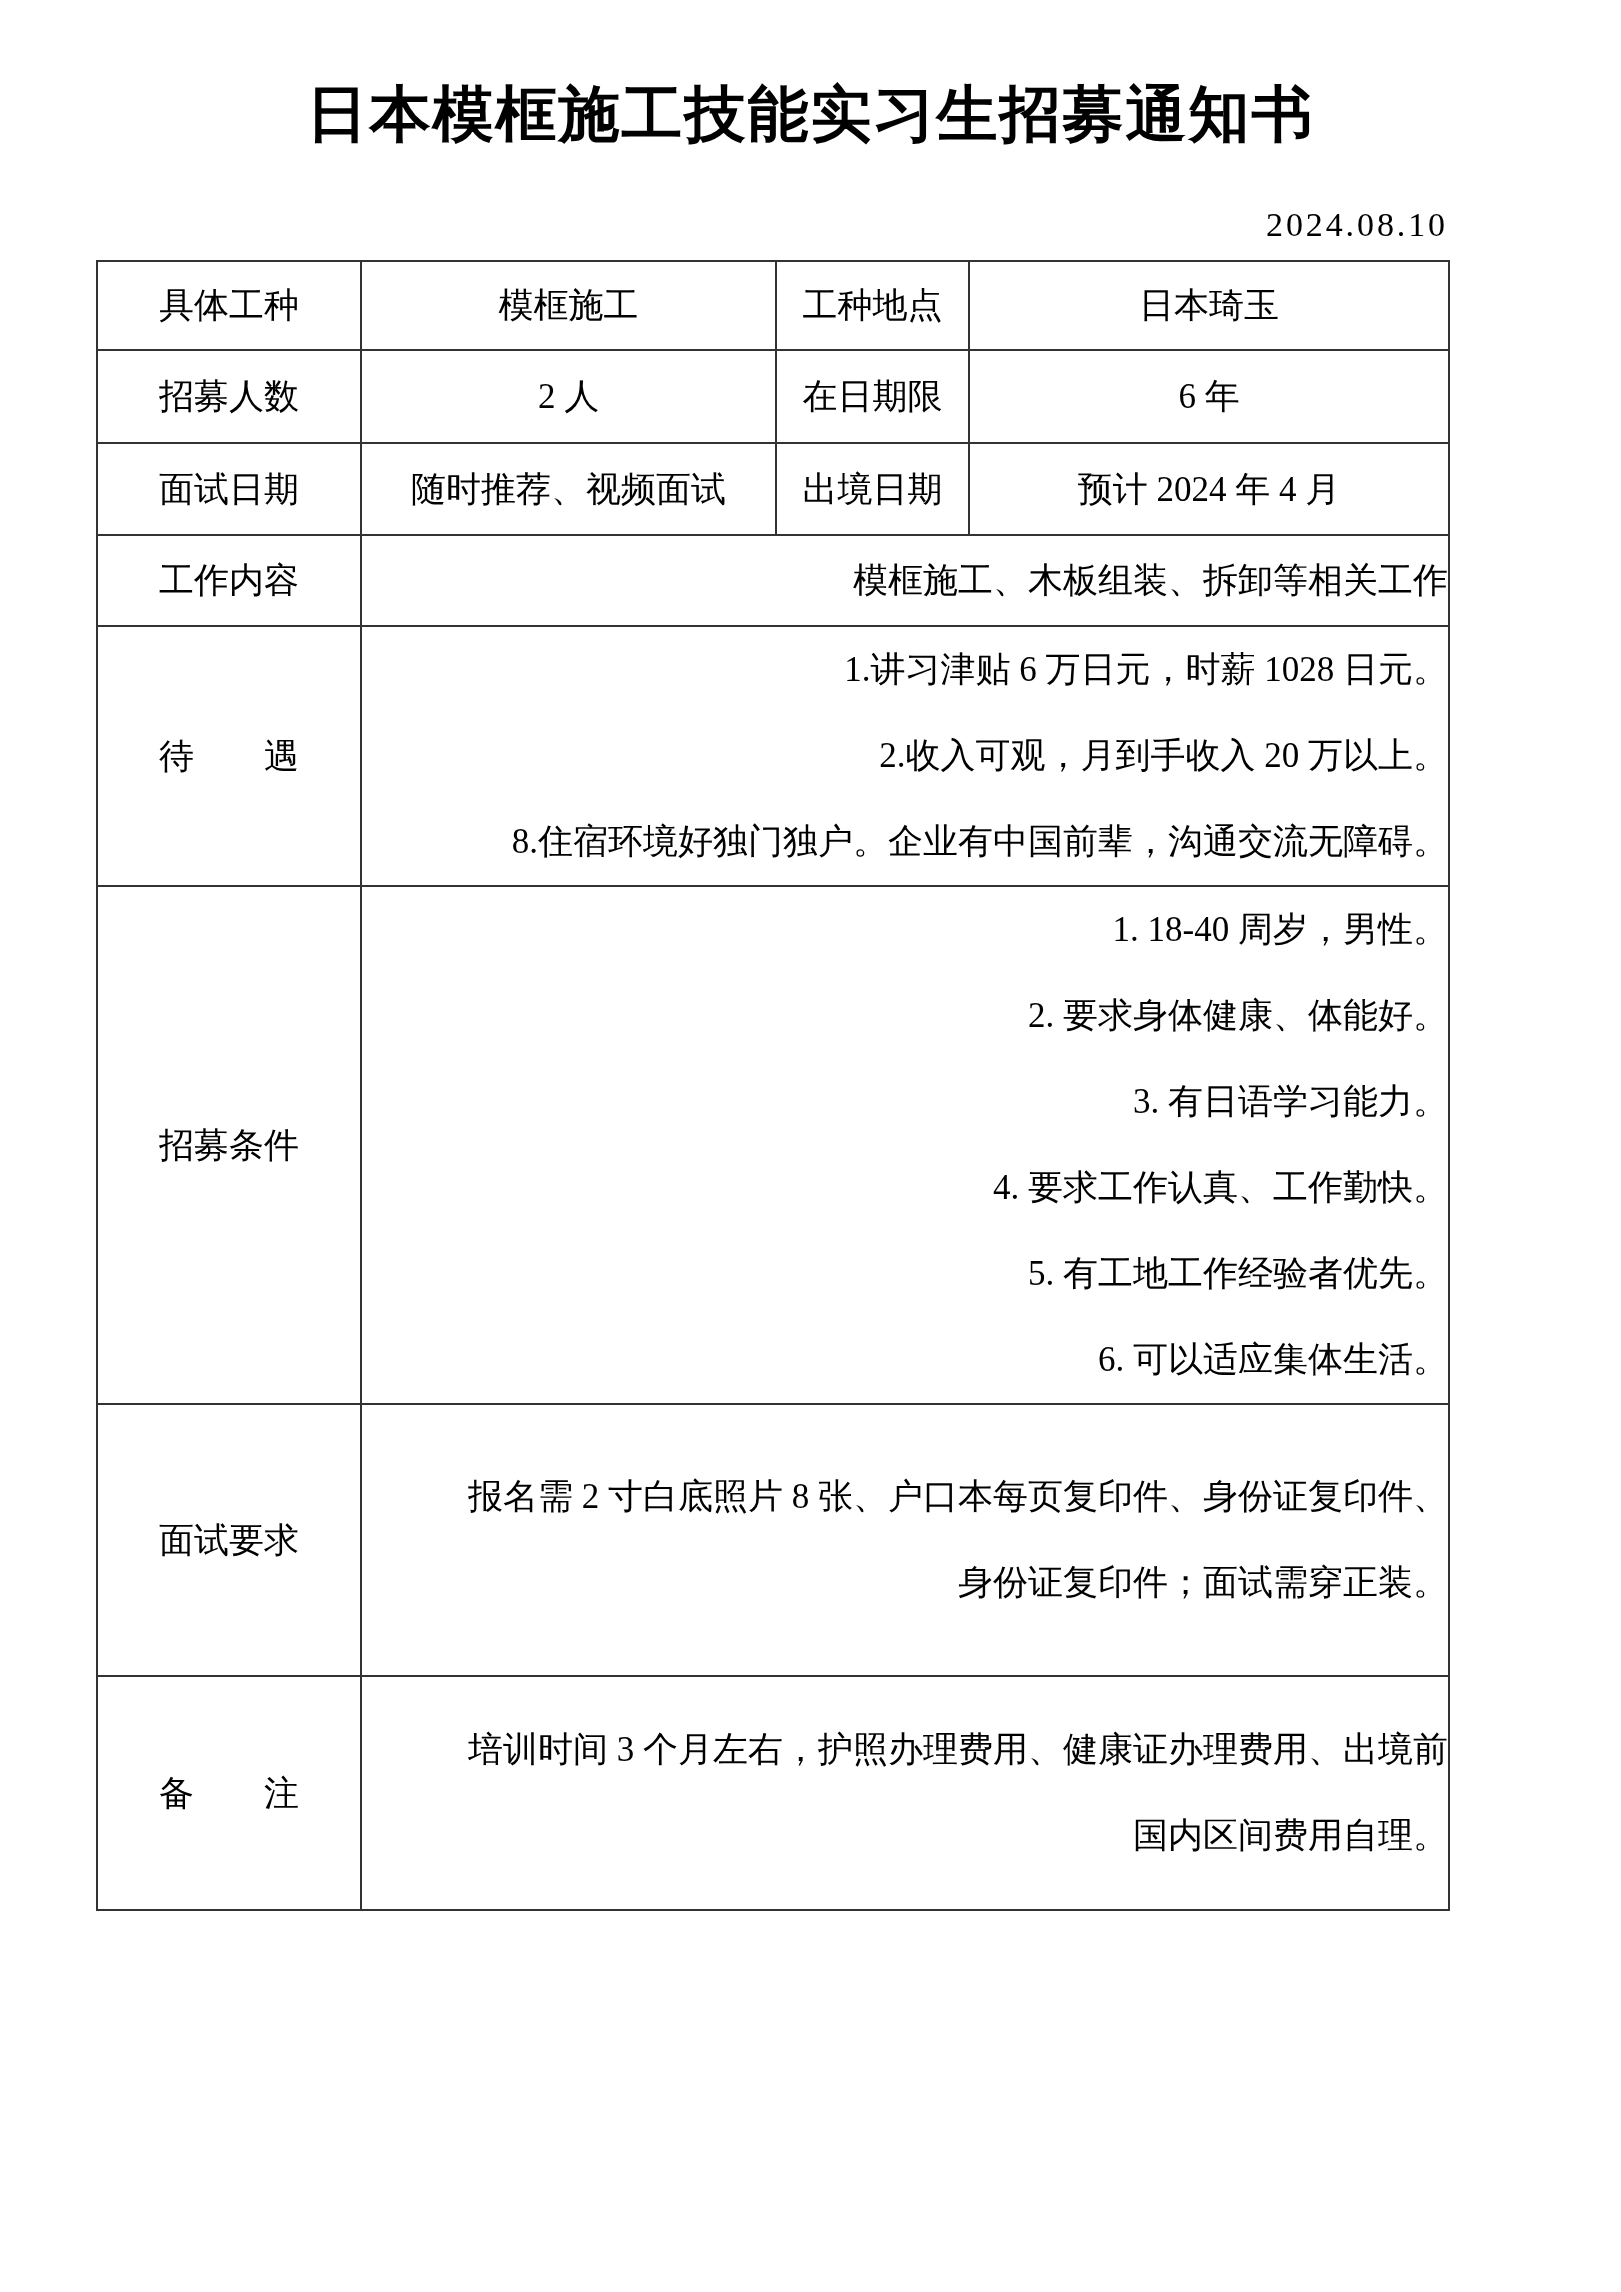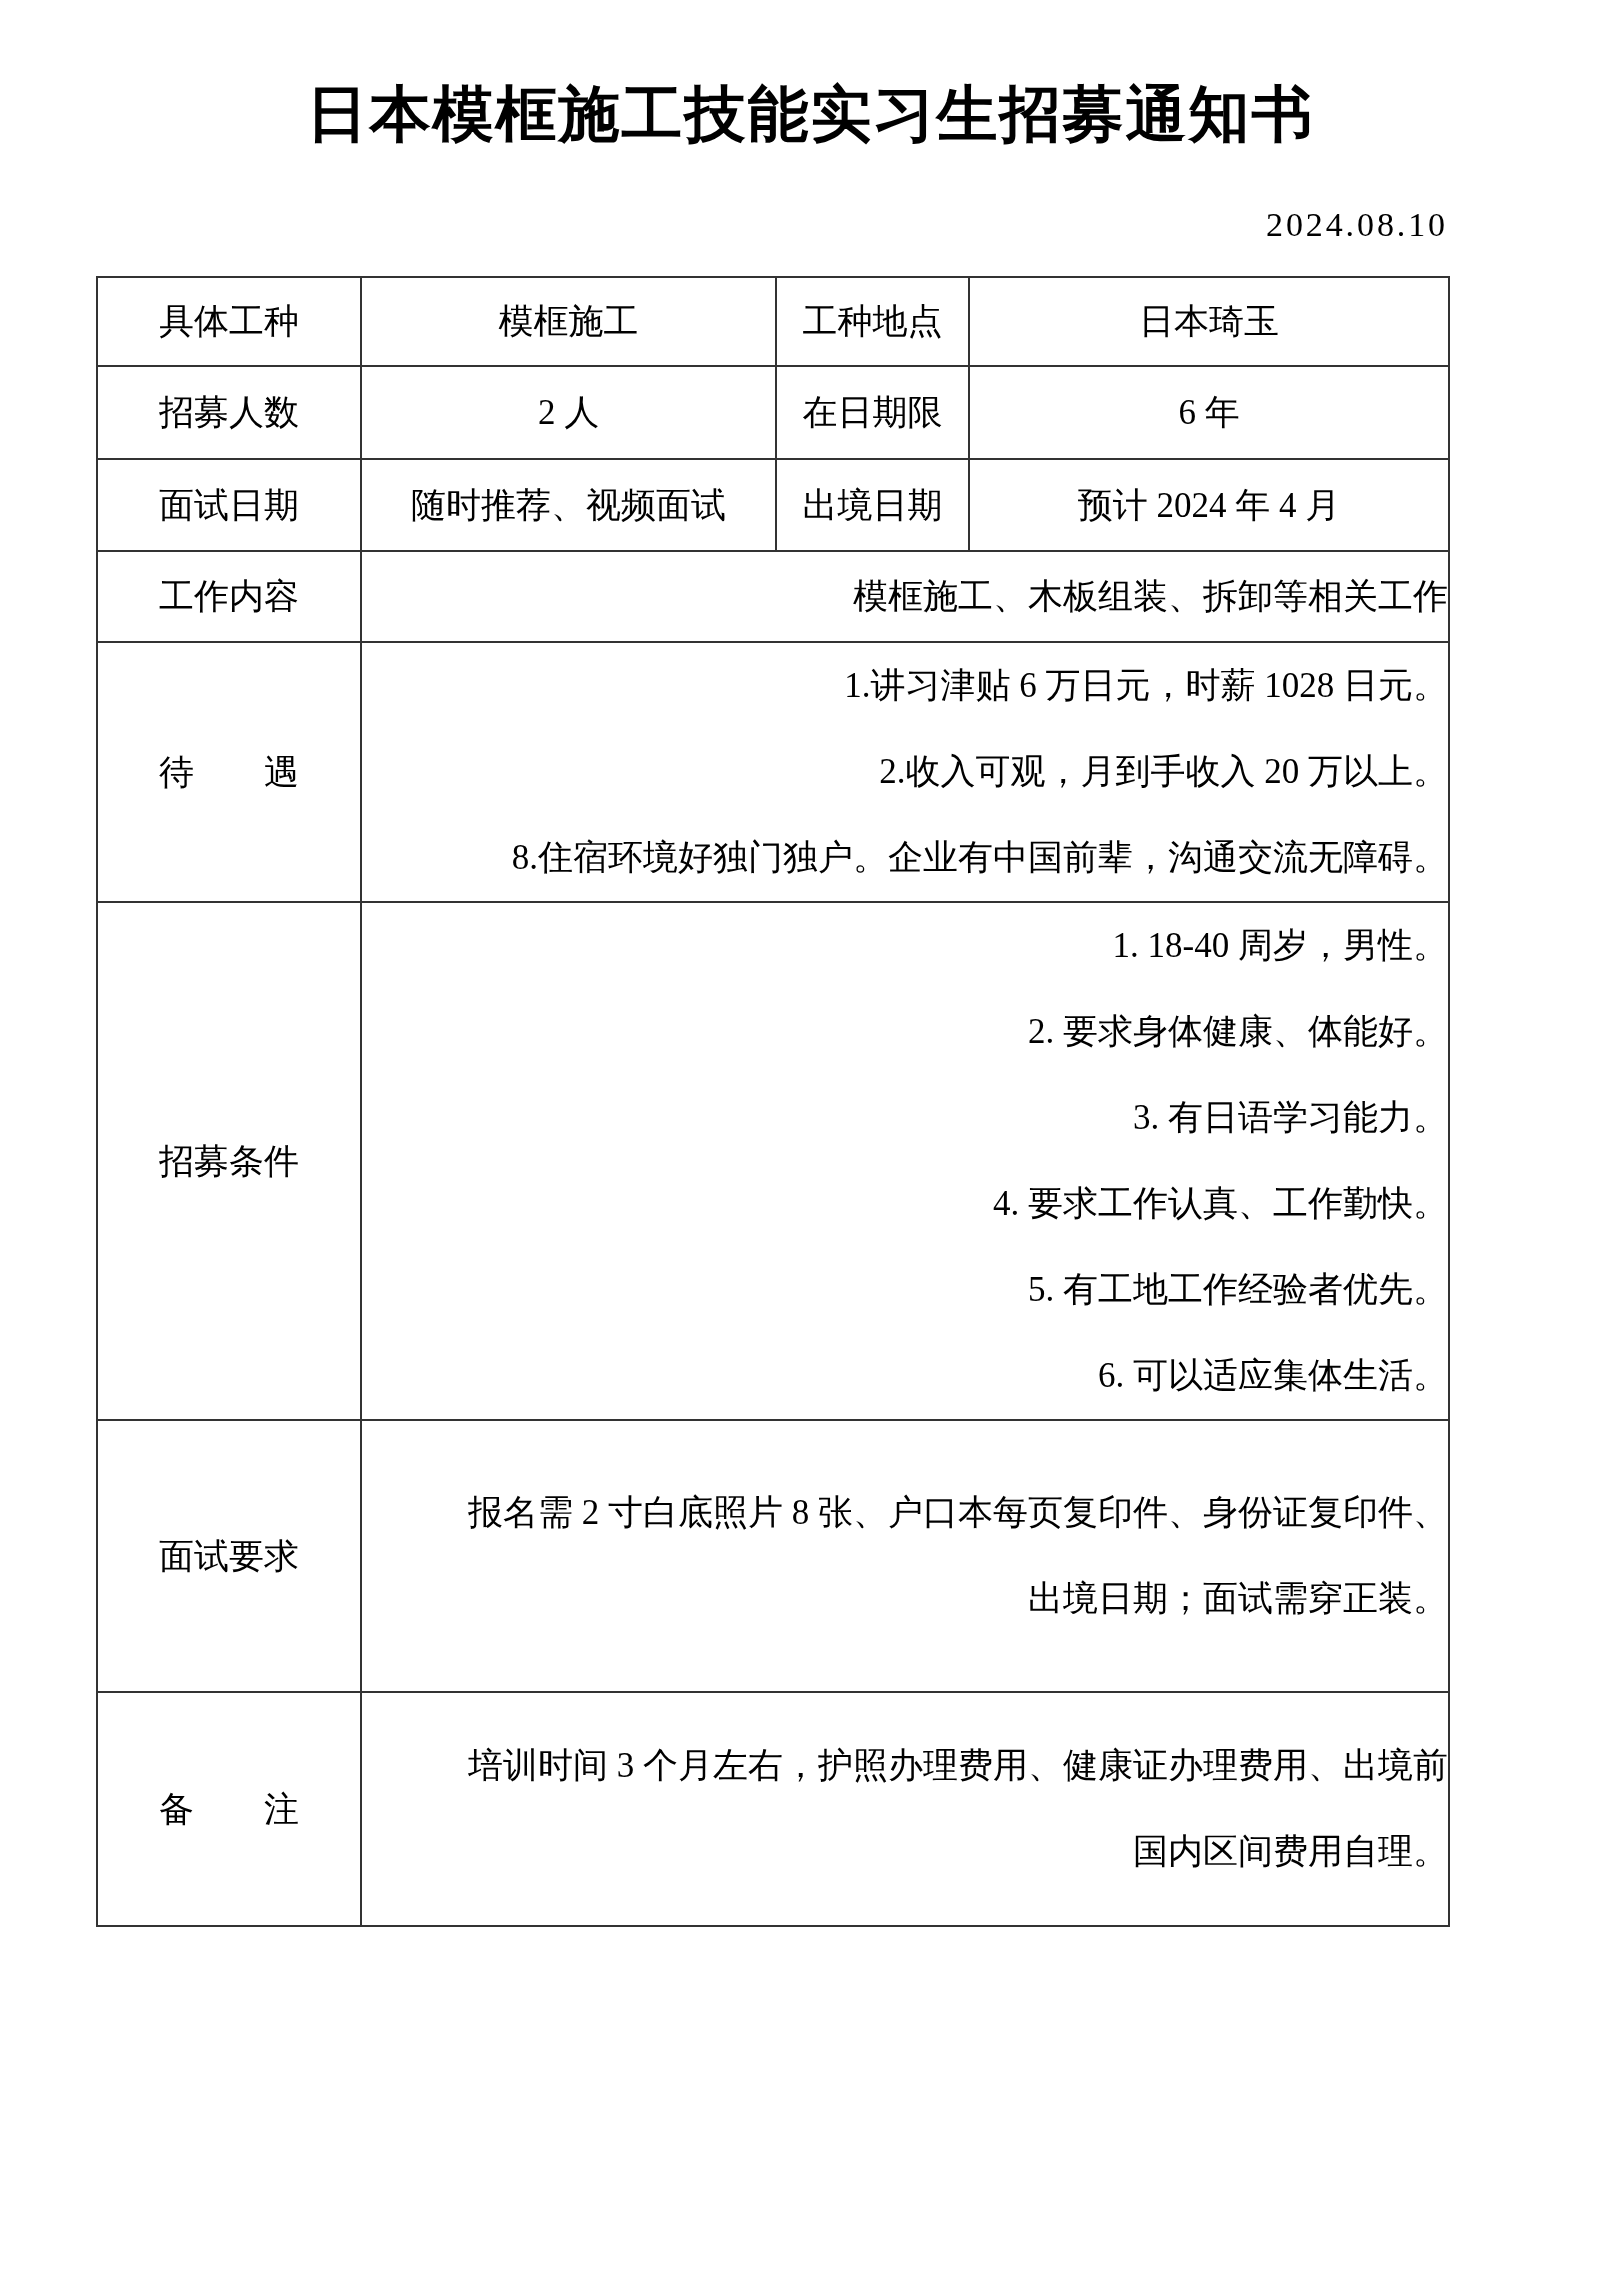--- a/index.html
+++ b/index.html
@@ -27,21 +27,21 @@
     position: absolute;
     top: 201px;
     right: 173px;
     font-size: 34px;
     line-height: 1.4;
     letter-spacing: 2.9px;
   }
   table.tbl {
     position: absolute;
     left: 96px;
-    top: 276px;
+    top: 260px;
     width: 1352px;
     border-collapse: collapse;
     table-layout: fixed;
     border: 2.9px solid #333333;
   }
   table.tbl td {
     border: 2px solid #333333;
     vertical-align: middle;
     font-size: 35px;
     padding: 0;
@@ -125,21 +125,21 @@
         <div class="line">4. 要求工作认真、工作勤快。</div>
         <div class="line">5. 有工地工作经验者优先。</div>
         <div class="line">6. 可以适应集体生活。</div>
       </td>
     </tr>
 
     <tr class="r7">
       <td class="lbl">面试要求</td>
       <td class="content" colspan="3">
         <div class="line">报名需 2 寸白底照片 8 张、户口本每页复印件、身份证复印件、</div>
-        <div class="line">出境日期；面试需穿正装。</div>
+        <div class="line">身份证复印件；面试需穿正装。</div>
       </td>
     </tr>
 
     <tr class="r8">
       <td class="lbl">备　　注</td>
       <td class="content" colspan="3">
         <div class="line">培训时间 3 个月左右，护照办理费用、健康证办理费用、出境前</div>
         <div class="line">国内区间费用自理。</div>
       </td>
     </tr>

